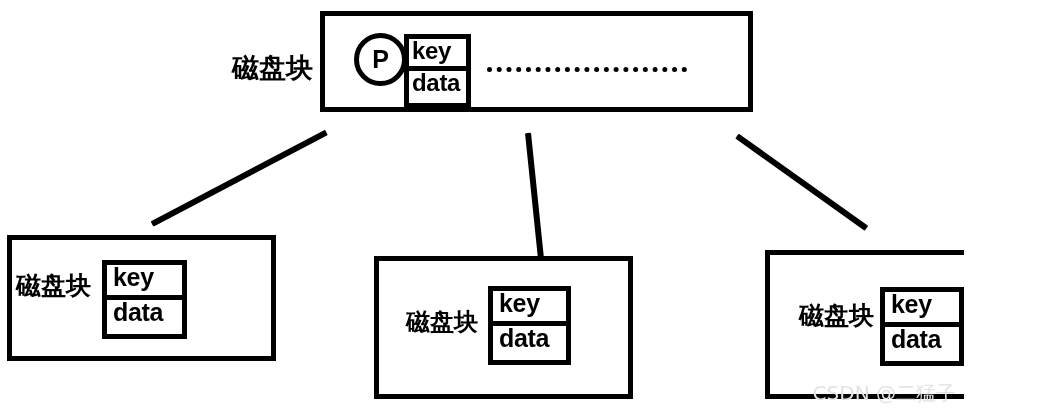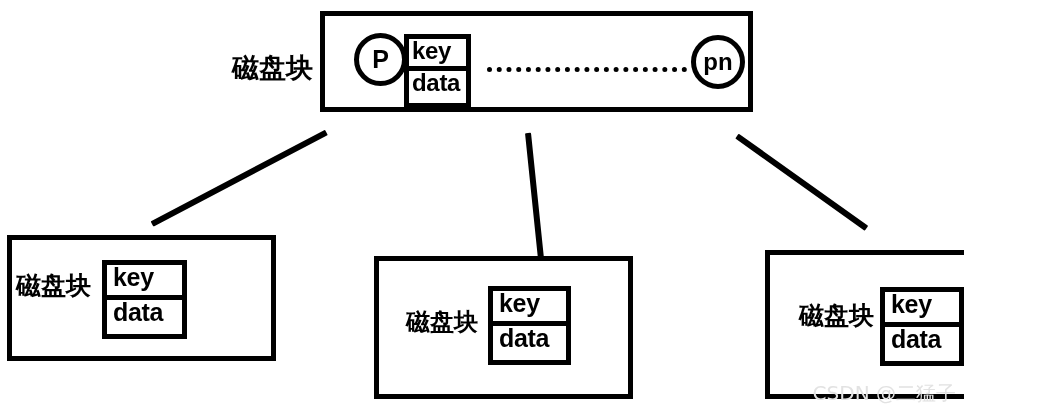--- a/index.html
+++ b/index.html
@@ -128,23 +128,20 @@
       <div class="kd-cell top" style="font-size:24px; font-weight:bold;">
         <span>key</span>
       </div>
       <div class="kd-cell" style="font-size:24px; font-weight:bold;">
         <span>data</span>
       </div>
     </div>
 
     <div class="dots" style="left:162px; top:51px; width:200px;"></div>
 
-    <div class="ptr-circle" style="left:366px; top:19px; width:54px; height:54px; font-size:24px; font-weight:bold;">
-      <span>pn</span>
-    </div>
   </div>
 
   <div class="node-box" style="left:7px; top:235px; width:269px; height:126px;">
 
     <div class="cjk-label" style="left:4px; top:33px; font-size:25px;">磁盘块</div>
 
     <div class="kd-stack" style="left:90px; top:20px; width:85px; height:79px;">
       <div class="kd-cell top" style="font-size:25px; font-weight:bold; padding-left:6px;">
         <span>key</span>
       </div>

